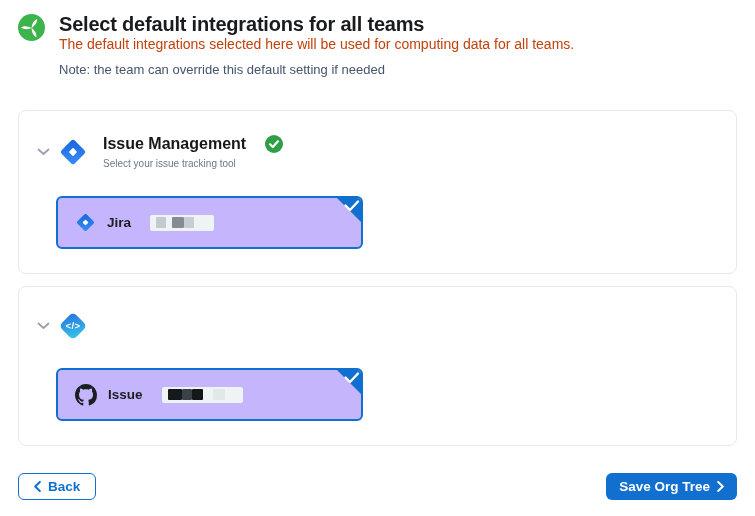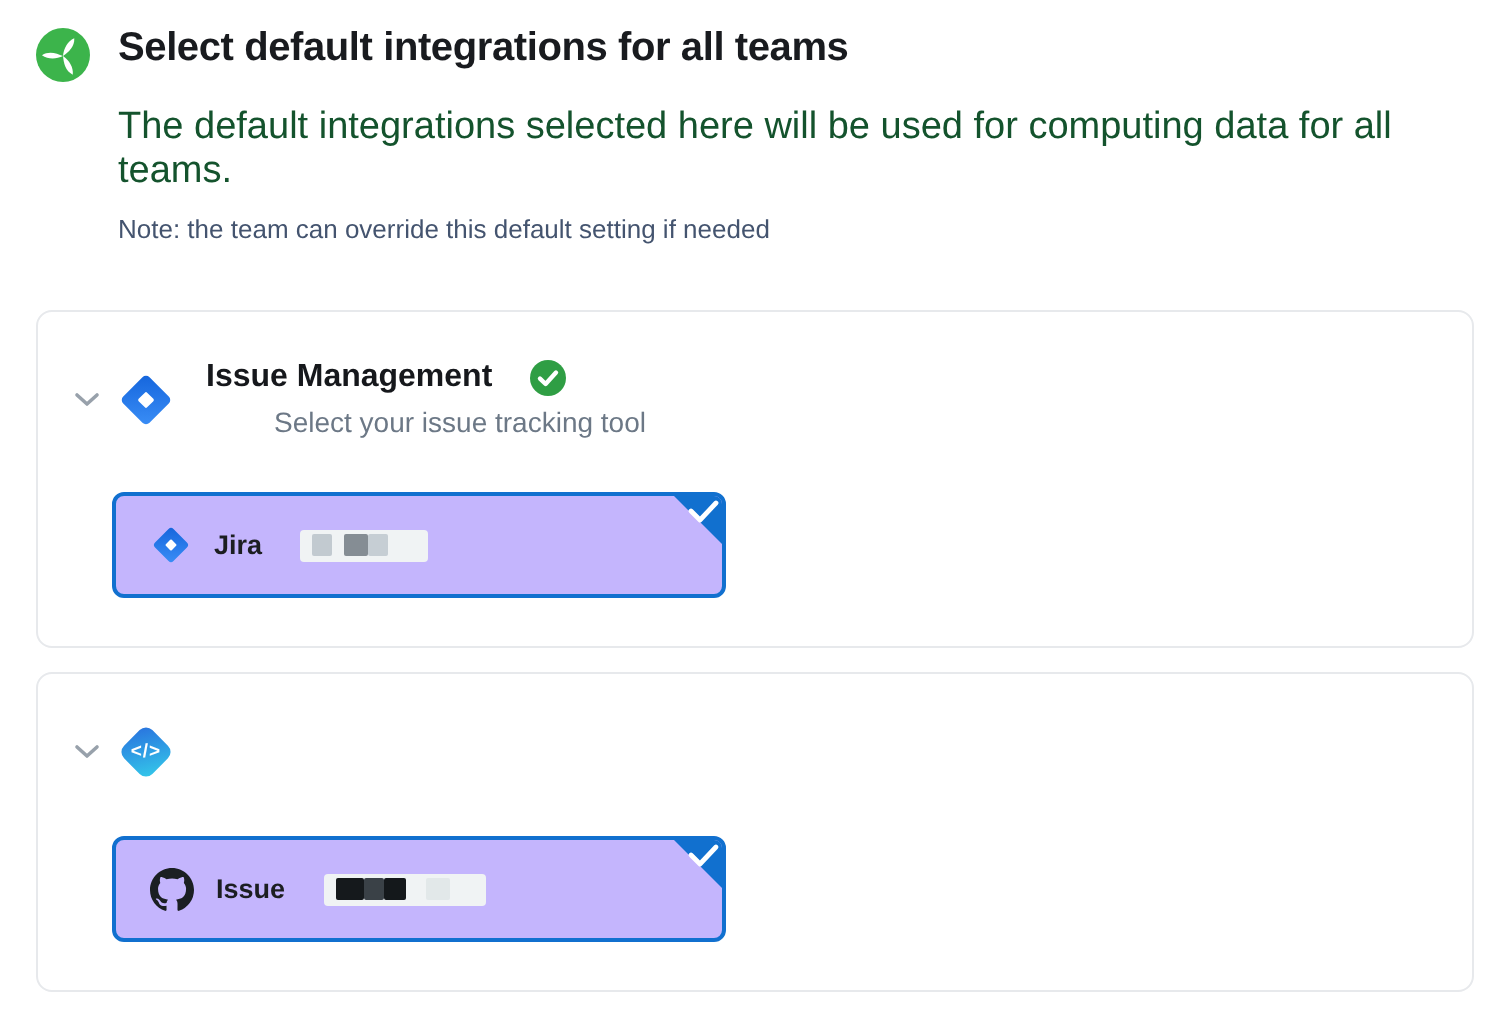--- a/index.html
+++ b/index.html
@@ -6,37 +6,37 @@
   html, body { width: 755px; height: 516px; background: #ffffff;
     font-family: "Liberation Sans", sans-serif; }
 
   .page { width: 755px; height: 516px; overflow: hidden; }
 
   
   .header { padding: 13px 16px 0 18px; display: flex; gap: 14px; }
   .logo { width: 27px; height: 27px; flex: 0 0 auto; margin-top: 1px; }
   .header-text h1 { font-size: 20px; font-weight: 700; color: #191b1f;
     letter-spacing: -0.2px; }
-  .header-text .desc { margin-top: 17px; font-size: 19px; color: #14532d; }
+  .header-text .desc { margin-top: 0; font-size: 14px; color: #c2410c; }
   .header-text .note { margin-top: 10px; font-size: 13px; color: #44546f; }
 
   
   .sections { margin: 33px 18px 0 18px; }
   .section-card { border: 1px solid #e7e9ec; border-radius: 8px;
     background: #fff; padding: 24px 20px 24px 15px; margin-bottom: 12px; }
   .section-head { display: flex; align-items: center; }
   .chevron-btn { background: none; border: none; width: 18px; height: 18px;
     display: flex; align-items: center; justify-content: center;
     cursor: pointer; margin-right: 6px; }
   .section-icon { width: 30px; height: 30px; margin-right: 15px;
     flex: 0 0 auto; display: flex; align-items: center; justify-content: center;
     position: relative; }
   .section-titles .title-row { display: flex; align-items: flex-end; gap: 19px; }
   .section-title { font-size: 16px; font-weight: 700; color: #16181c; }
-  .section-subtitle { margin-top: 5px; font-size: 14px; color: #6c7886; margin-left: 34px; }
+  .section-subtitle { margin-top: 5px; font-size: 10px; color: #6c7886; }
 
   
   .option-card { position: relative; overflow: hidden; margin: 27px 0 0 22px;
     width: 307px; height: 53px; background: #c4b5fd;
     border: 2px solid #1170cf; border-radius: 6px;
     display: flex; align-items: center; padding-left: 17px; cursor: pointer; }
   .corner-check { position: absolute; top: -2px; right: -2px; }
   .option-label { font-size: 13.5px; font-weight: 700; color: #1c1e21;
     margin-left: 11px; }
 

